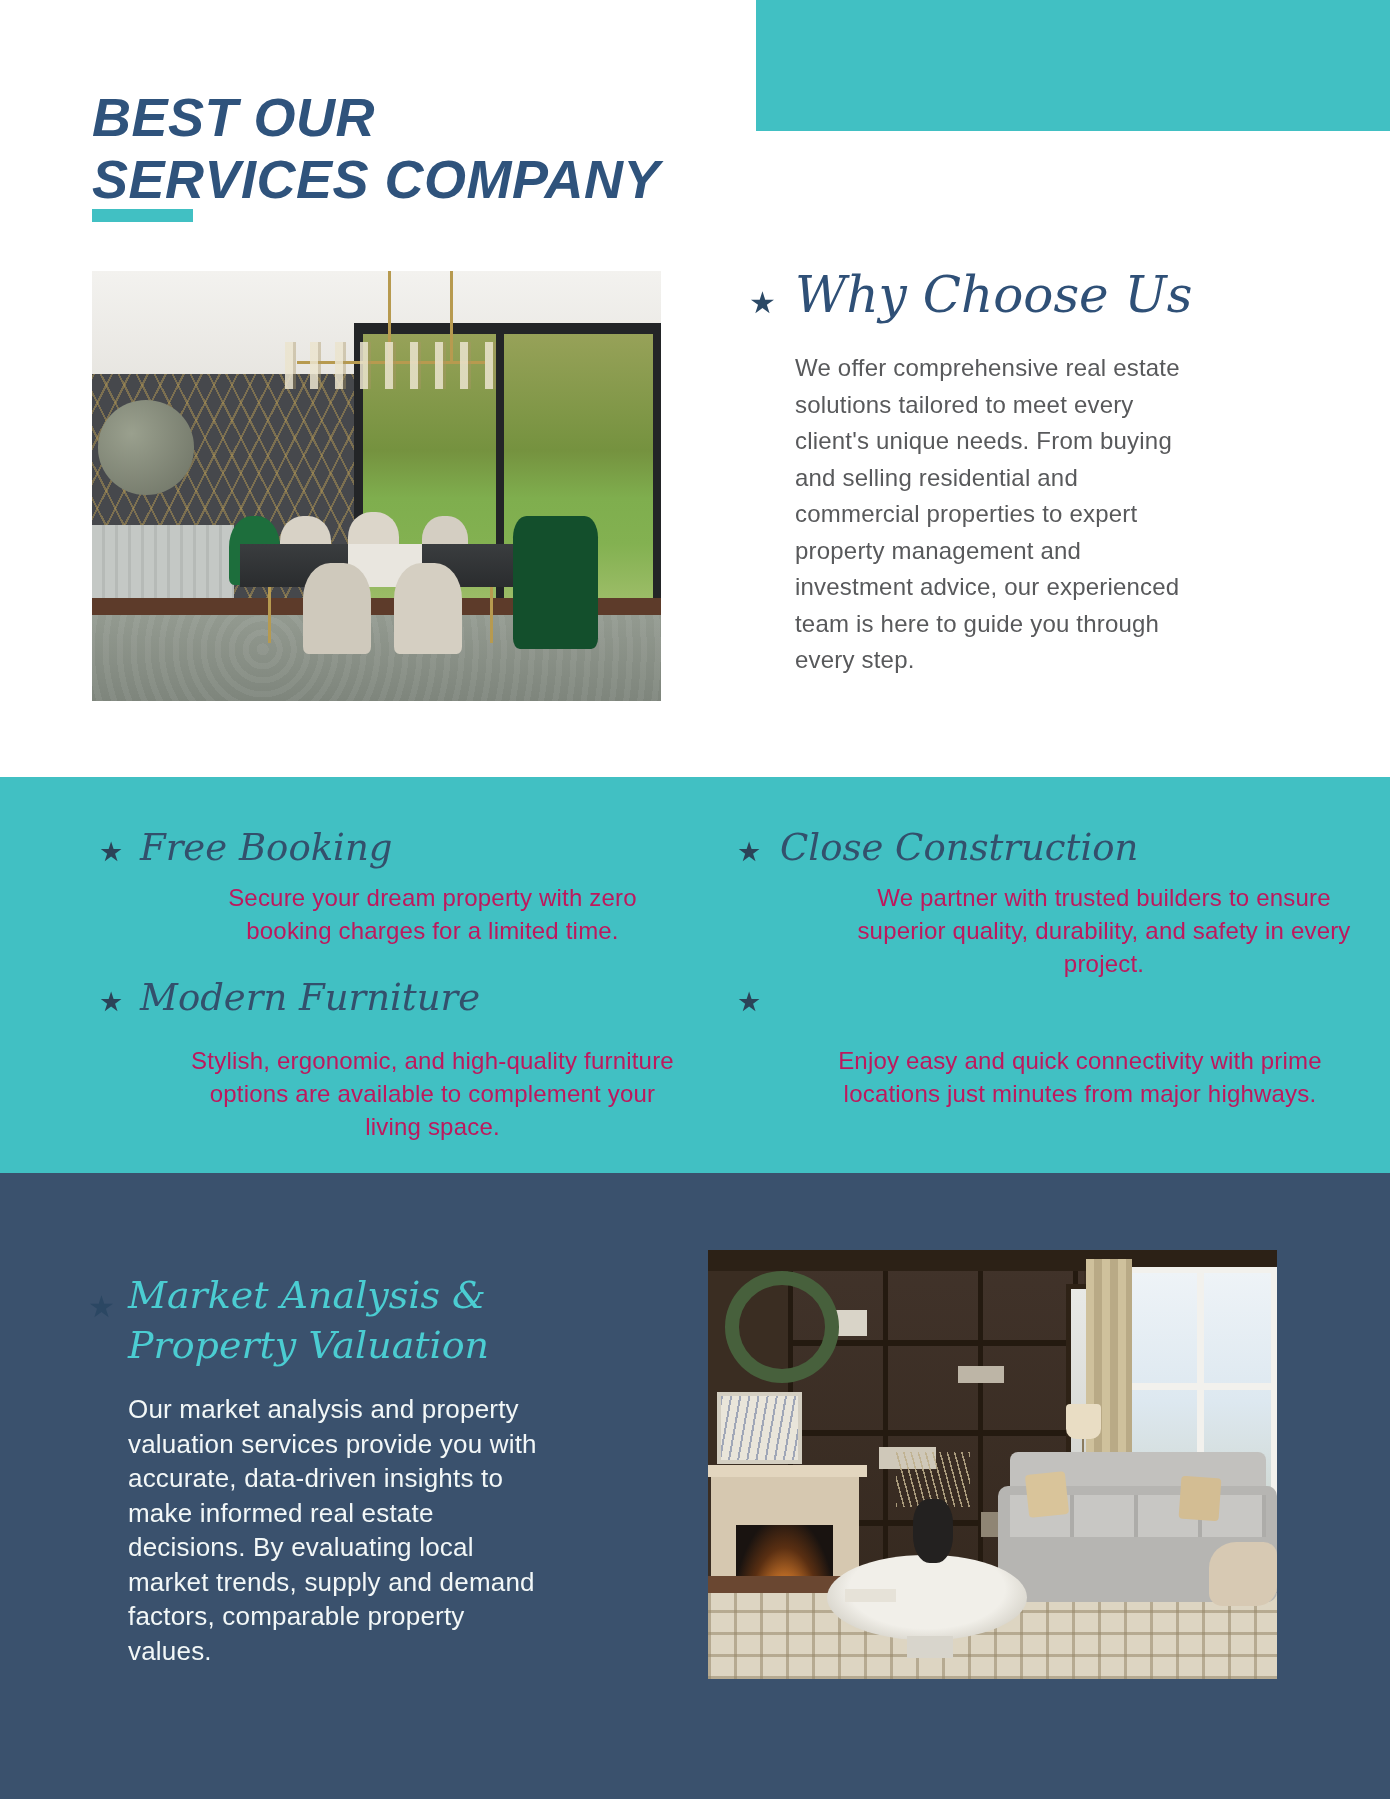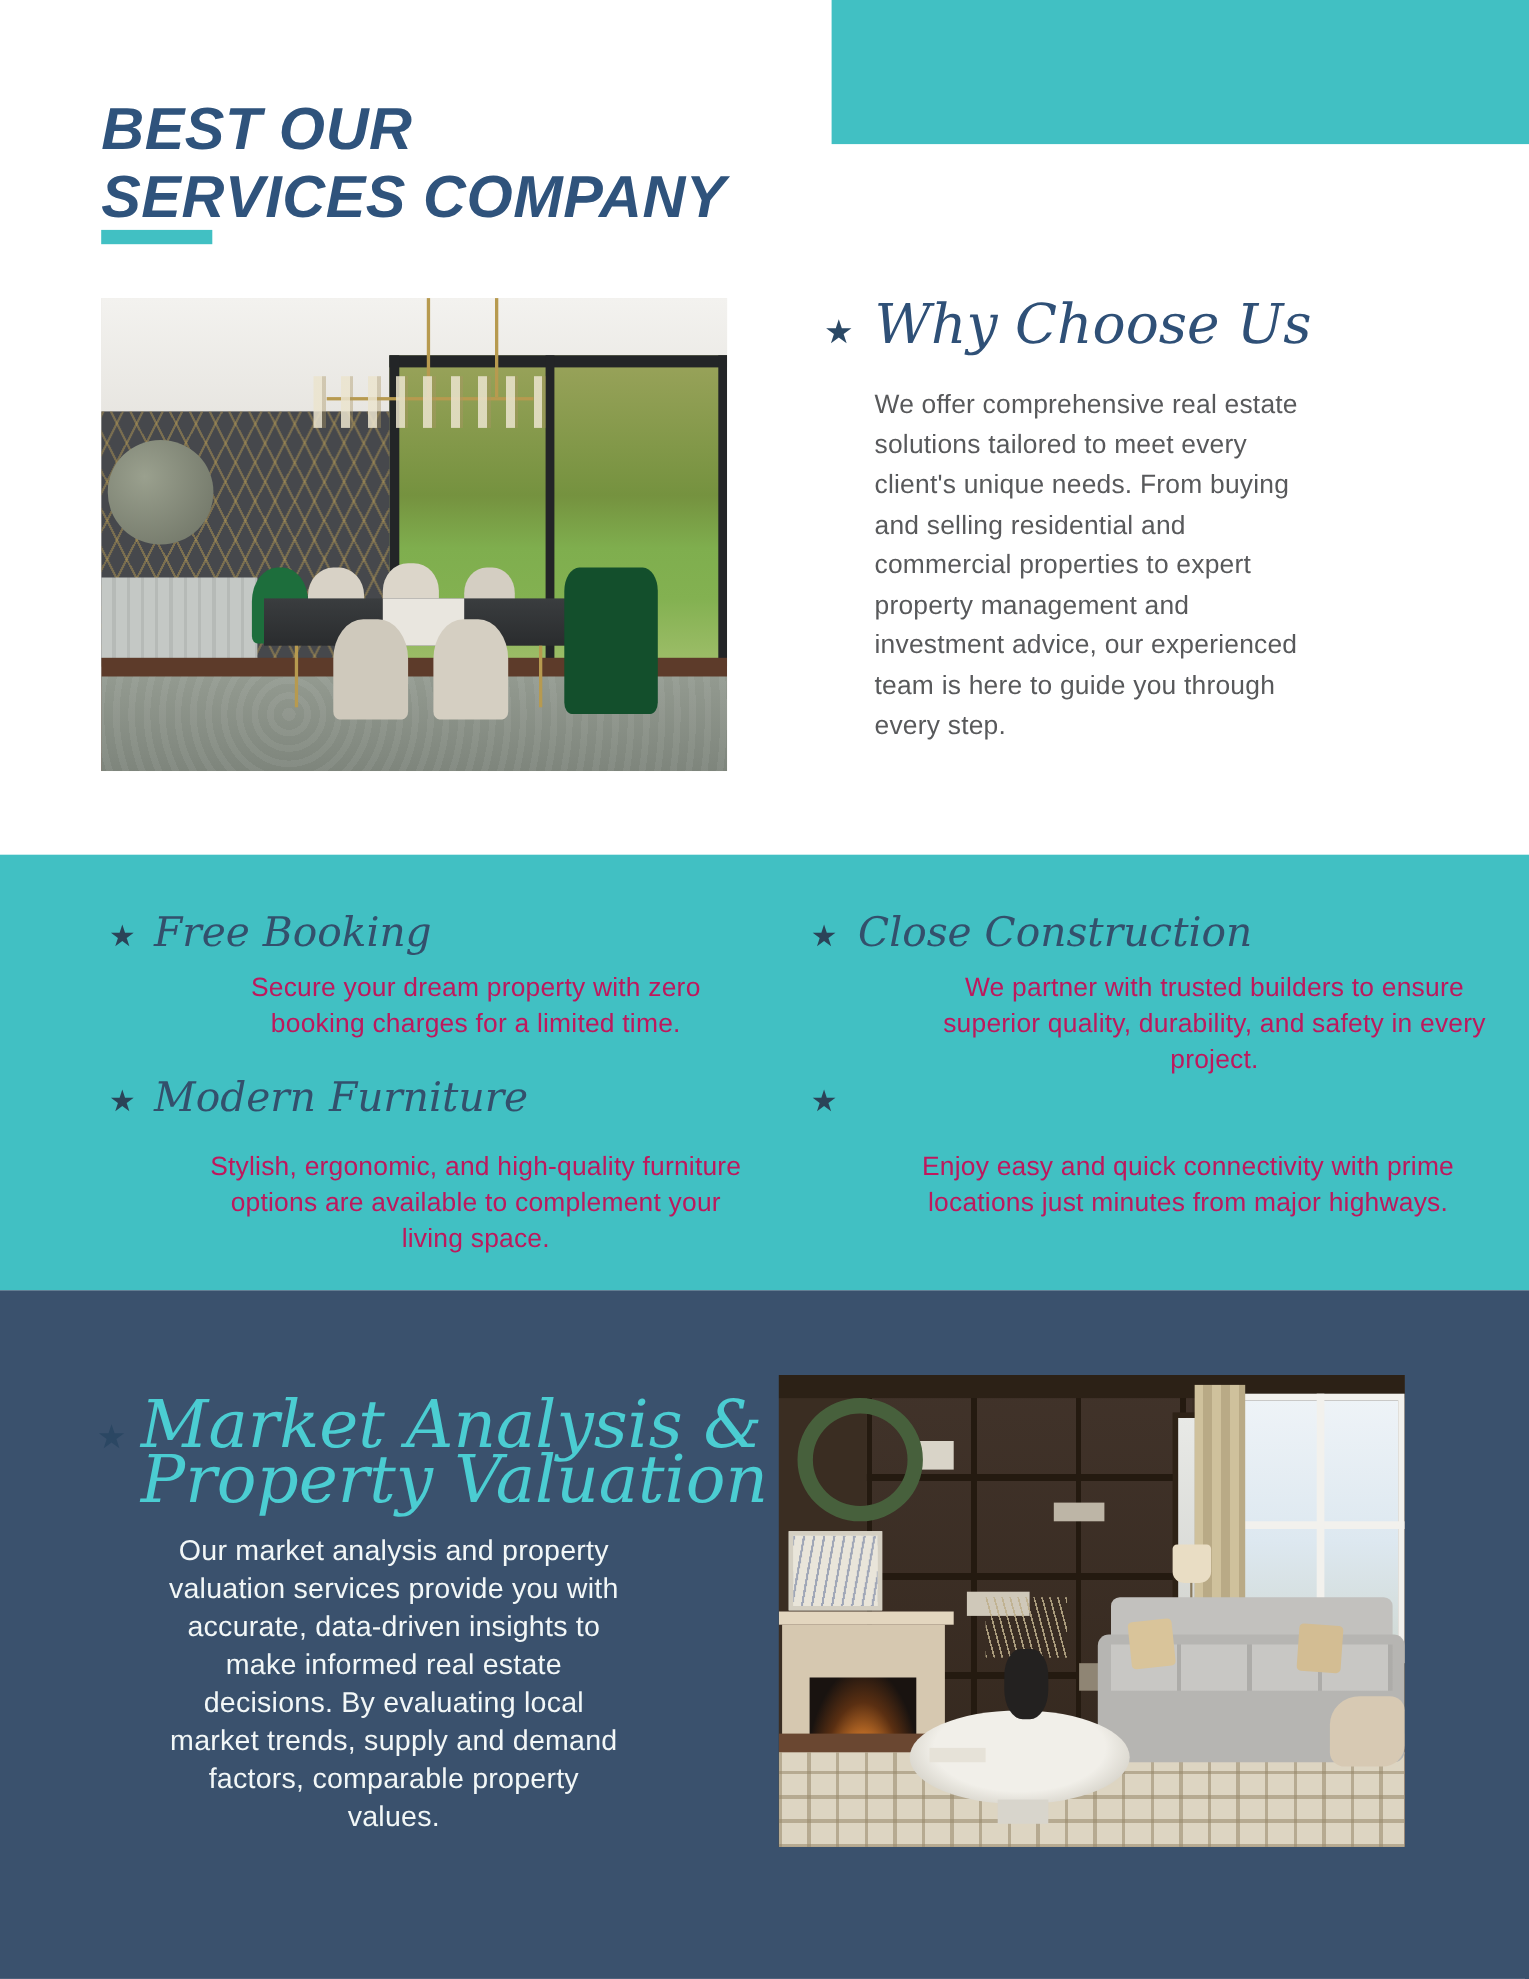--- a/index.html
+++ b/index.html
@@ -27,23 +27,23 @@
   .feat-body{font-size:24px;line-height:33px;color:#be185d;white-space:pre-line;letter-spacing:.2px;text-align:center;}
   .feat-star{font-size:27px;color:#2B4358;}
   .f1-star{left:99px;top:838px;}   .f1-heading{left:140px;top:827px;}  .f1-body{left:140px;top:881px;width:585px;}
   .f2-star{left:737px;top:838px;}  .f2-heading{left:780px;top:827px;}  .f2-body{left:804px;top:881px;width:600px;}
   .f3-star{left:99px;top:988px;}   .f3-heading{left:140px;top:977px;}  .f3-body{left:140px;top:1044px;width:585px;}
   .f4-star{left:737px;top:988px;}  .f4-heading{left:780px;top:977px;}  .f4-body{left:780px;top:1044px;width:600px;}
 
   
   .band-navy{left:0;top:1173px;width:1390px;height:626px;background:#3A516D;}
   .ma-star{left:88px;top:1292px;font-size:30px;color:#2B4763;}
-  .ma-heading{left:128px;top:1270px;font-size:60px;line-height:50px;color:#4BCDD2;white-space:pre-line;}
+  .ma-heading{left:128px;top:1270px;font-size:38px;line-height:50px;color:#4BCDD2;white-space:pre-line;}
   .ma-body{left:128px;top:1392px;width:460px;font-size:26px;line-height:34.5px;color:#F2F7F7;
-        white-space:pre-line;letter-spacing:.2px;text-align:center;}
+        white-space:pre-line;letter-spacing:.2px;}
 
   
   .photo{position:absolute;overflow:hidden;}
   .photo div{position:absolute;}
   .photo1{left:92px;top:271px;width:569px;height:430px;background:#e9e7e2;}
   .photo2{left:708px;top:1250px;width:569px;height:429px;background:#3a2d22;}
 
   
   .p1-ceiling{left:0;top:0;width:100%;height:28%;background:linear-gradient(180deg,#f3f2ef,#e6e4df);}
   .p1-wall{left:0;top:24%;width:46%;height:54%;background:

